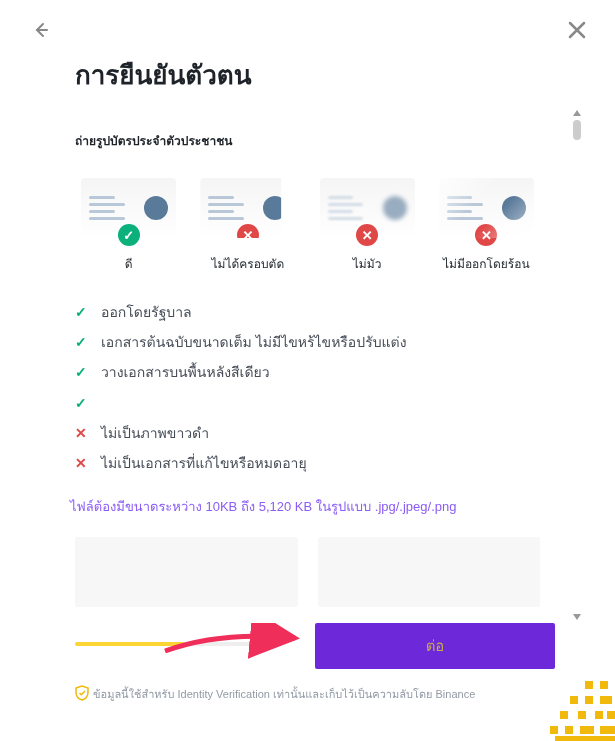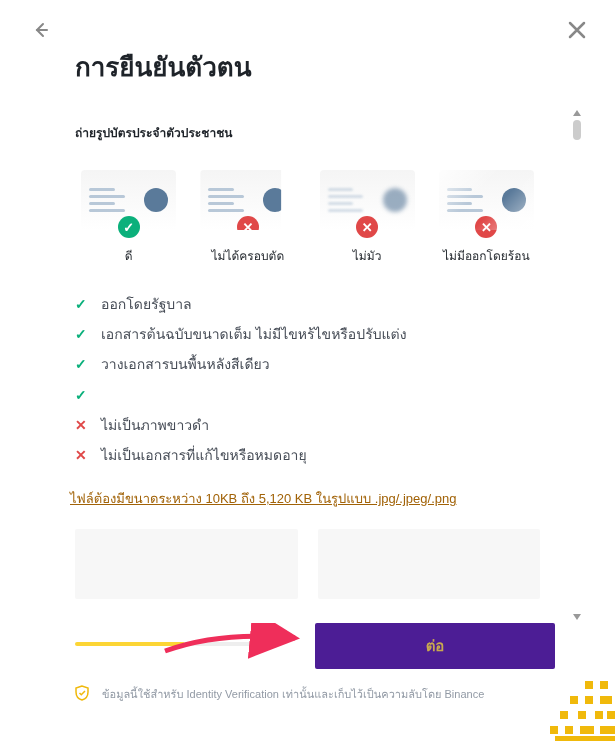--- a/index.html
+++ b/index.html
@@ -19,21 +19,21 @@
 }
 .back-arrow { cursor: pointer; color: #888; }
 .close-x { cursor: pointer; color: #888; font-size: 24px; }
 .content {
   padding: 0 75px;
 }
 .title {
   font-size: 26px;
   font-weight: bold;
   color: #1e2329;
-  margin-top: 0;
+  margin-top: 8px;
   margin-bottom: 36px;
 }
 .subtitle {
   font-size: 12px;
   font-weight: bold;
   color: #1e2329;
   margin-bottom: 28px;
 }
 .examples {
   display: flex;
@@ -125,24 +125,23 @@
   width: 16px;
   font-weight: bold;
   flex-shrink: 0;
   line-height: 1.3;
 }
 .check-item.ok .mark { color: #0bb07b; }
 .check-item.no .mark { color: #e04848; }
 .check-item .txt { color: #474d57; line-height: 1.3; }
 .file-note {
   font-size: 13px;
-  color: #a16207;
+  color: #8b5cf6;
   margin-bottom: 20px;
   margin-left: -5px;
-  text-decoration: underline;
 }
 .upload-row {
   display: flex;
   gap: 20px;
   margin-bottom: 30px;
 }
 .upload-box {
   flex: 1;
   height: 70px;
   background: #f7f7f7;
@@ -166,42 +165,41 @@
   width: 70px;
   height: 4px;
   background: #eee;
 }
 .continue-btn {
   position: absolute;
   bottom: 72px;
   right: 60px;
   width: 240px;
   height: 46px;
-  background: #4c1d95;
+  background: #6d28d9;
   border: none;
   color: #c8a94f;
   font-size: 15px;
   cursor: pointer;
   border-radius: 2px;
-  font-weight: bold;
 }
 .arrow-annotation {
   position: absolute;
   bottom: 78px;
   left: 160px;
   pointer-events: none;
 }
 .privacy-row {
   position: absolute;
   bottom: 38px;
   left: 75px;
   right: 60px;
   display: flex;
   align-items: center;
-  gap: 13px;
+  gap: 4px;
   font-size: 11px;
   color: #929aa5;
 }
 .shield-icon { color: #f0b90b; flex-shrink: 0; }
 .scrollbar-track {
   position: absolute;
   right: 34px;
   top: 120px;
   width: 8px;
   height: 490px;

